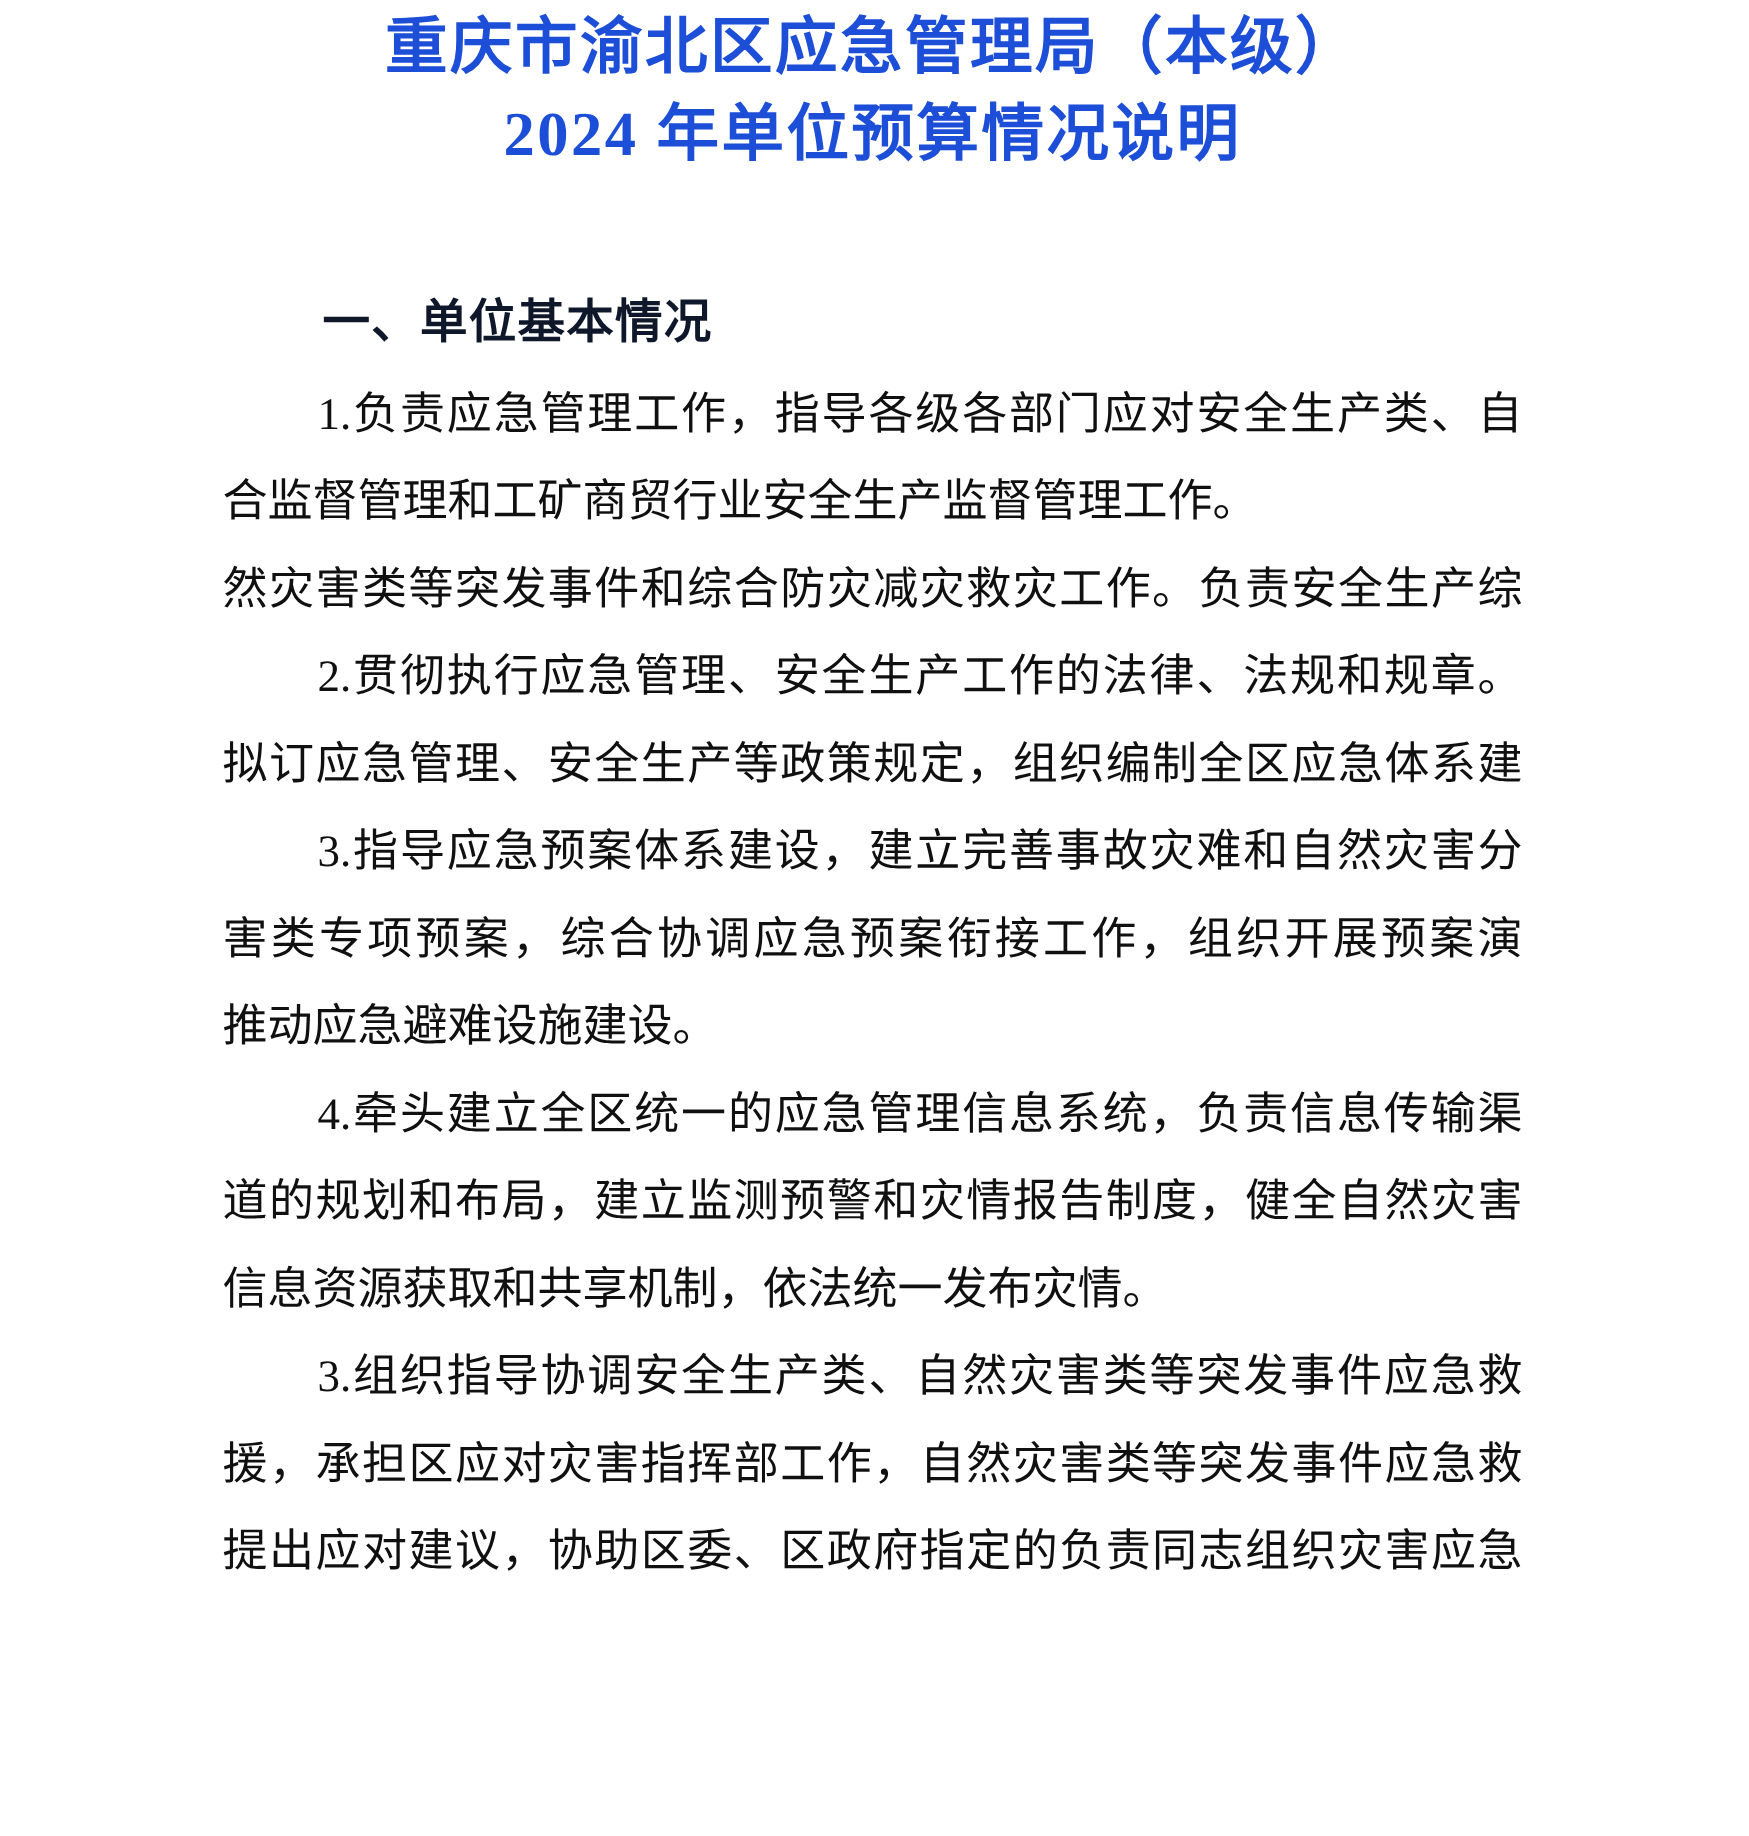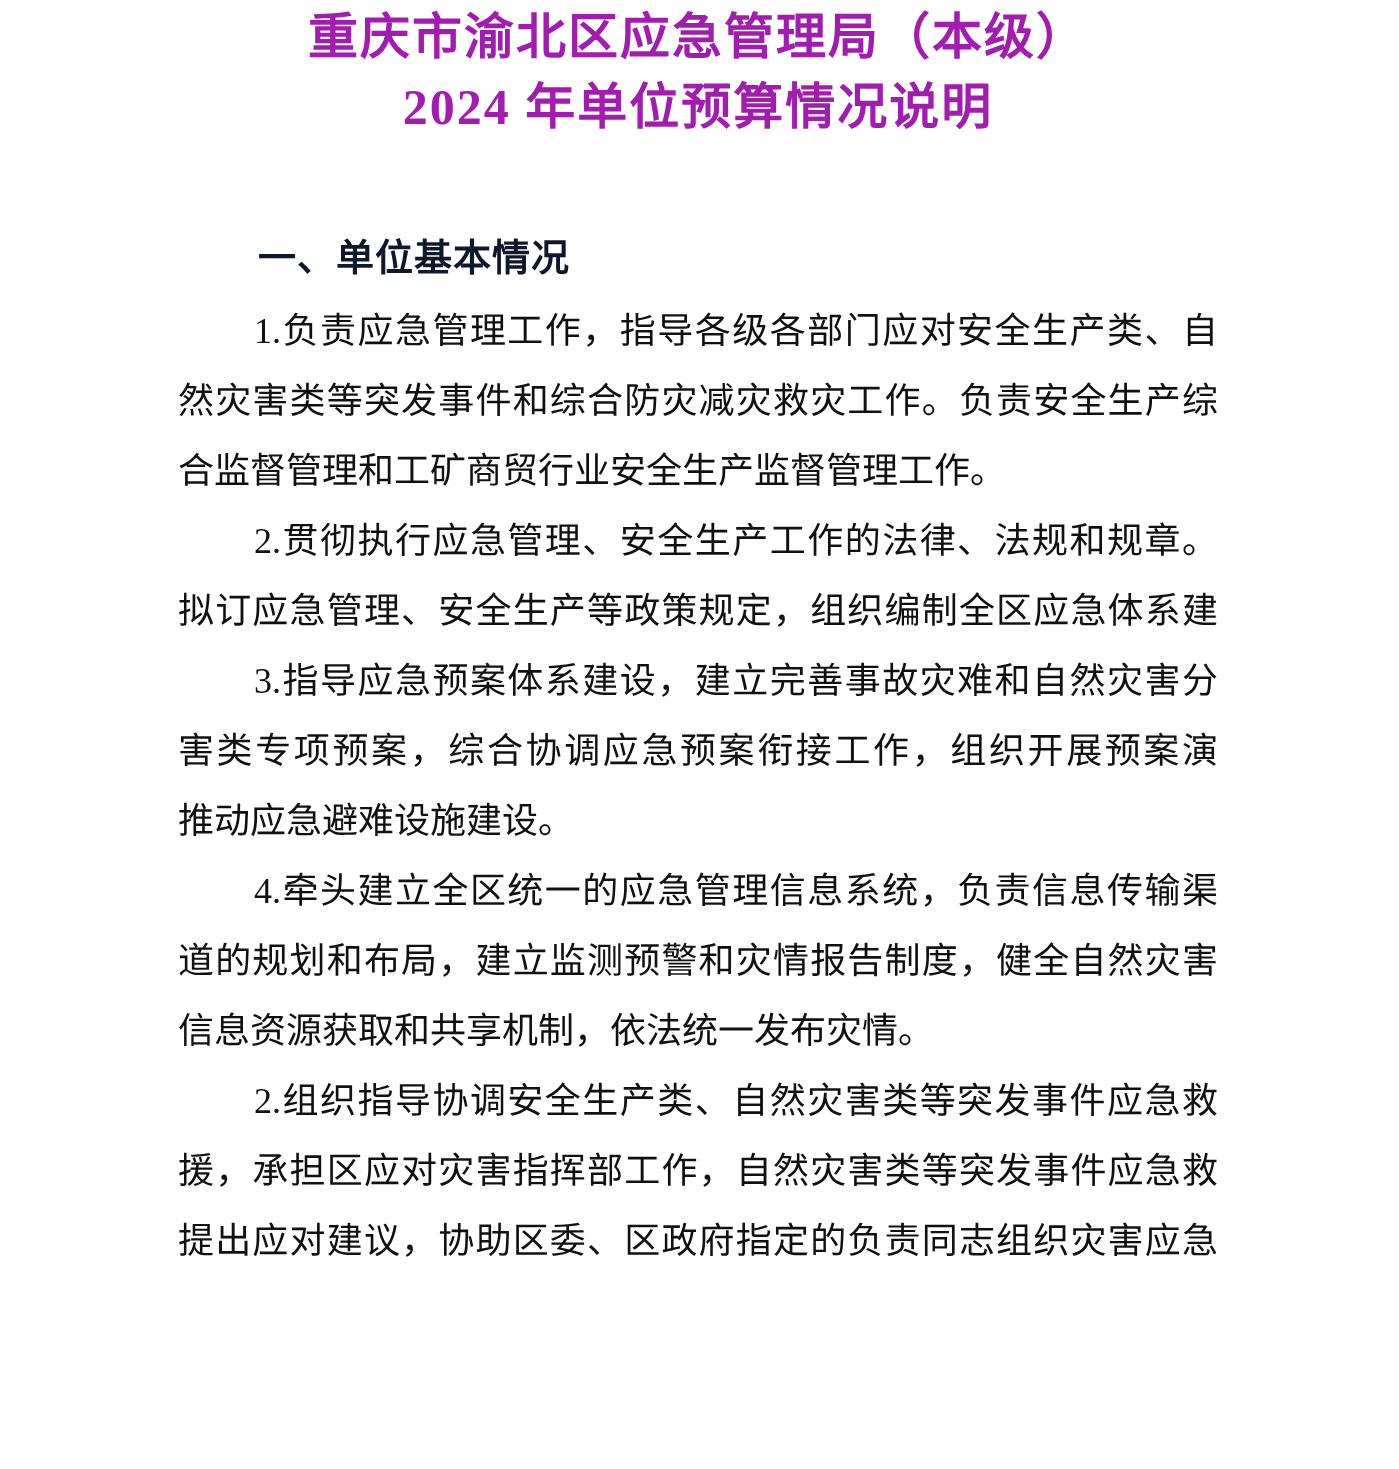--- a/index.html
+++ b/index.html
@@ -14,21 +14,21 @@
     box-sizing: border-box;
     padding: 0 181px 0 178px;
     background: #ffffff;
     overflow: hidden;
     font-family: "Liberation Serif", serif;
   }
   .doc-title {
     margin: 0;
     padding-top: 2px;
     text-align: center;
-    color: #a21caf;
+    color: #1d4ed8;
     font-family: "Liberation Serif", serif;
     font-weight: bold;
     font-size: 50px;
     line-height: 70px;
     letter-spacing: 2px;
   }
   .title-line { display: block; }
   .heading1 {
     margin: 96px 0 0 80px;
     color: #0f172a;
@@ -73,36 +73,36 @@
     <span class="title-line">重庆市渝北区应急管理局（本级）</span>
     <span class="title-line">2024 年单位预算情况说明</span>
   </h1>
 
   <div class="heading1">一、单位基本情况</div>
 
 
   <div class="body-text" id="paragraphs">
       <div class="para">
         <div class="line first full">1.负责应急管理工作，指导各级各部门应对安全生产类、自</div>
+        <div class="line">合监督管理和工矿商贸行业安全生产监督管理工作。</div>
         <div class="line full">然灾害类等突发事件和综合防灾减灾救灾工作。负责安全生产综</div>
-        <div class="line">合监督管理和工矿商贸行业安全生产监督管理工作。</div>
       </div>
       <div class="para">
         <div class="line first full">2.贯彻执行应急管理、安全生产工作的法律、法规和规章。</div>
         <div class="line full">拟订应急管理、安全生产等政策规定，组织编制全区应急体系建</div>
       </div>
       <div class="para">
         <div class="line first full">3.指导应急预案体系建设，建立完善事故灾难和自然灾害分</div>
         <div class="line full">害类专项预案，综合协调应急预案衔接工作，组织开展预案演练，</div>
         <div class="line">推动应急避难设施建设。</div>
       </div>
       <div class="para">
         <div class="line first full">4.牵头建立全区统一的应急管理信息系统，负责信息传输渠</div>
         <div class="line full">道的规划和布局，建立监测预警和灾情报告制度，健全自然灾害</div>
         <div class="line">信息资源获取和共享机制，依法统一发布灾情。</div>
       </div>
       <div class="para">
-        <div class="line first full">2.组织指导协调安全生产类、自然灾害类等突发事件应急救</div>
+        <div class="line first full">3.组织指导协调安全生产类、自然灾害类等突发事件应急救</div>
         <div class="line full">援，承担区应对灾害指挥部工作，自然灾害类等突发事件应急救</div>
         <div class="line full">提出应对建议，协助区委、区政府指定的负责同志组织灾害应急</div>
       </div>
     </div>
 </div>
 
 </body></html>

